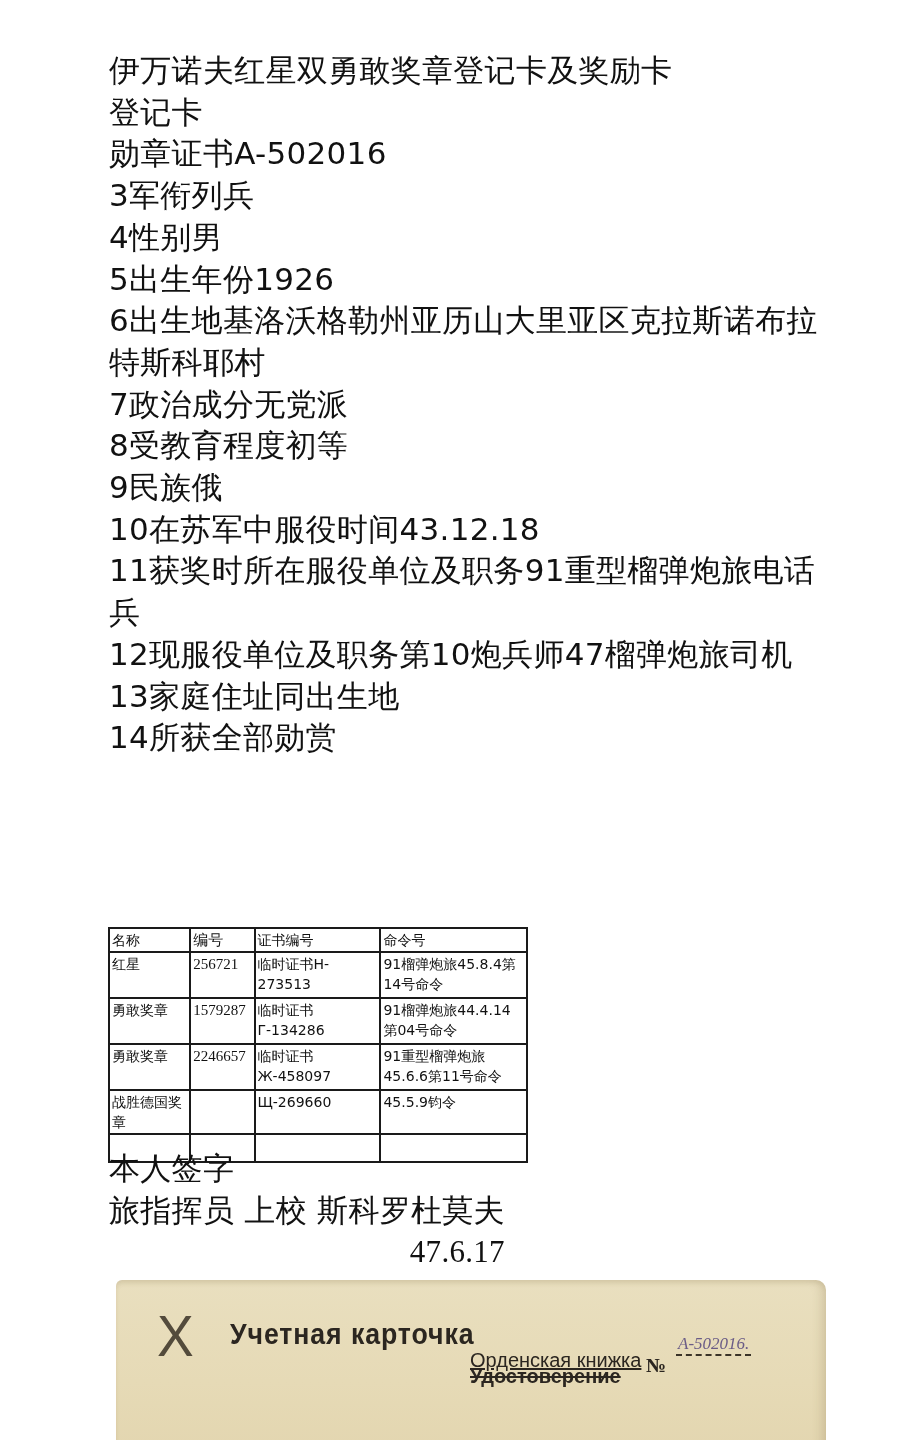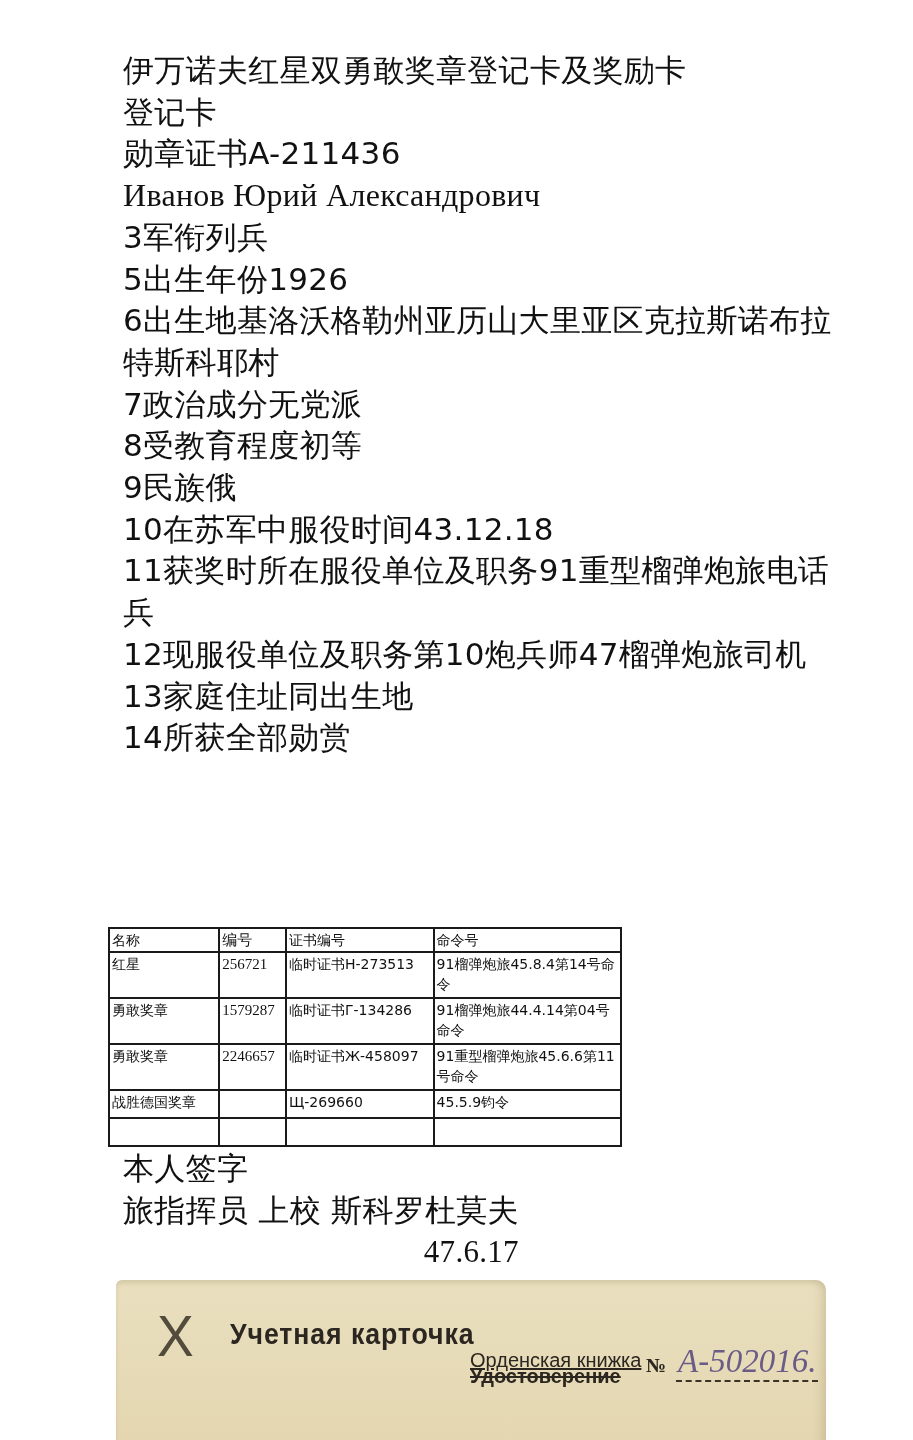--- a/index.html
+++ b/index.html
@@ -1,24 +1,24 @@
 <!DOCTYPE html>
 <html><head>
 <meta charset="utf-8">
 <style>
   html, body { margin: 0; padding: 0; background: #ffffff; }
   body { width: 913px; height: 1440px; overflow: hidden; position: relative;
          font-family: "DejaVu Sans", "Liberation Sans", sans-serif; color: #111; }
   .doc { position: absolute; left: 109px; top: 50px; width: 730px; }
-  .line { font-size: 31px; line-height: 41.7px; white-space: nowrap; letter-spacing: 0.3px; margin-left: 14px; }
+  .line { font-size: 31px; line-height: 41.7px; white-space: nowrap; letter-spacing: 0.3px; }
   .line.wrap { white-space: normal; word-break: break-all; width: 725px; }
   .ru { font-family: "Liberation Serif", "DejaVu Serif", serif; font-size: 32px; }
   .num { font-family: "Liberation Serif", "DejaVu Serif", serif; text-align: right; }
   table.awards { position: absolute; left: 108px; top: 927px; border-collapse: collapse;
-                 width: 514px; font-size: 14px; }
+                 width: 420px; font-size: 14px; }
   table.awards td { border: 2px solid #1a1a1a; vertical-align: top; padding: 1px 2px;
                     line-height: 20px; font-family: "DejaVu Sans", sans-serif; }
   table.awards td.c0 { width: 106px; }
   table.awards td.c1 { width: 61px; font-family: "Liberation Serif", serif; font-size: 15px; }
   table.awards td.c2 { width: 143px; }
   table.awards td.c3 { width: 184px; }
   table.awards tr.hdr td { height: 20px; }
   table.awards tr.r td { height: 42px; }
   table.awards tr.r.short td { height: 24px; }
   table.awards tr.r.empty td { height: 24px; }
@@ -29,32 +29,32 @@
   .paper .x-mark { position: absolute; left: 40px; top: 22px; font-size: 58px; color: #3a3226;
                    font-family: "Liberation Sans", sans-serif; font-weight: normal; transform: scaleX(0.95); opacity: 0.85; }
   .paper .title { position: absolute; left: 114px; top: 38px; font-size: 29px; color: #2b2620;
                   font-family: "Liberation Sans", sans-serif; font-weight: bold; letter-spacing: 1px; transform: scaleX(0.92); transform-origin: left; }
   .paper .book { position: absolute; left: 354px; top: 72px; font-size: 20px; color: #2b2620;
                  font-family: "Liberation Sans", sans-serif; line-height: 16px; }
   .paper .book .l1 { text-decoration: underline; display: block; }
   .paper .book .l2 { text-decoration: line-through; display: block; font-weight: bold; }
   .paper .no { position: absolute; left: 530px; top: 74px; font-size: 20px; color: #2b2620;
                font-family: "Liberation Serif", serif; font-weight: bold; }
-  .paper .hand { position: absolute; left: 560px; top: 63px; font-size: 33px; color: #6a5c86;
+  .paper .hand { position: absolute; left: 560px; top: 54px; font-size: 17px; color: #6a5c86;
                  font-family: "Liberation Serif", serif; font-style: italic; border-bottom: 2px dashed #3a3328; padding: 0 2px; }
 </style>
 </head>
 <body>
 
 <div class="doc">
   <div class="line">伊万诺夫红星双勇敢奖章登记卡及奖励卡</div>
   <div class="line">登记卡</div>
-  <div class="line">勋章证书A-211436</div>
-  <div class="line ru">Иванов Юрий Александрович</div>
+  <div class="line">勋章证书A-502016</div>
   <div class="line">3军衔列兵</div>
+  <div class="line">4性别男</div>
   <div class="line">5出生年份1926</div>
   <div class="line wrap">6出生地基洛沃格勒州亚历山大里亚区克拉斯诺布拉特斯科耶村</div>
   <div class="line">7政治成分无党派</div>
   <div class="line">8受教育程度初等</div>
   <div class="line">9民族俄</div>
   <div class="line">10在苏军中服役时间43.12.18</div>
   <div class="line wrap">11获奖时所在服役单位及职务91重型榴弹炮旅电话兵</div>
   <div class="line wrap">12现服役单位及职务第10炮兵师47榴弹炮旅司机</div>
   <div class="line">13家庭住址同出生地</div>
   <div class="line">14所获全部勋赏</div>

